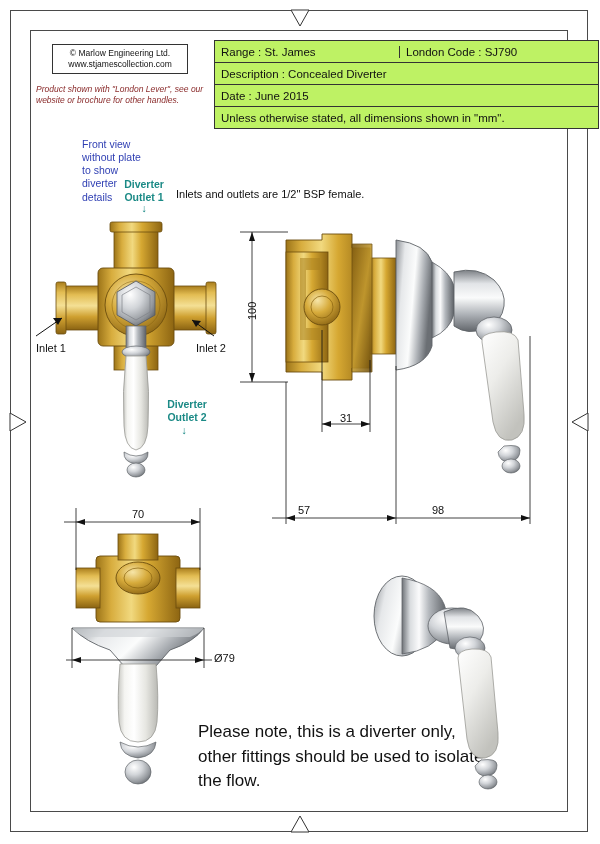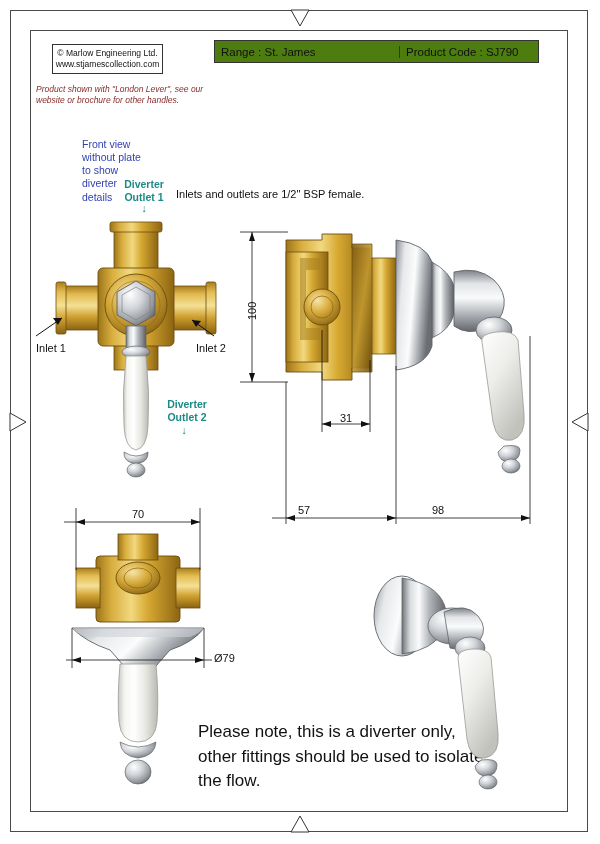--- a/index.html
+++ b/index.html
@@ -34,26 +34,26 @@
     left: 30px; top: 30px;
     width: 538px; height: 782px;
     border: 1px solid #4a4a4a;
     box-sizing: border-box;
   }
 
   
   .titleblock {
     position: absolute;
     left: 214px; top: 40px;
-    width: 325px;
+    width: 385px;
     border: 1px solid #333;
     box-sizing: border-box;
     font-size: 11.5px;
     color: #111;
-    background: #4d7c0f;
+    background: #bef264;
   }
   .tb-row {
     display: flex;
     border-bottom: 1px solid #333;
     height: 21px;
     align-items: center;
   }
   .tb-row:last-child { border-bottom: none; }
   .tb-cell {
     padding: 0 6px;
@@ -61,21 +61,21 @@
     overflow: hidden;
   }
   .tb-cell.left { width: 172px; border-right: 1px solid #333; }
   .tb-cell.right { flex: 1; }
   .tb-cell.full { flex: 1; }
 
   
   .companybox {
     position: absolute;
     left: 52px; top: 44px;
-    width: 111px; height: 30px;
+    width: 136px; height: 30px;
     border: 1px solid #333;
     box-sizing: border-box;
     font-size: 8.5px;
     color: #111;
     text-align: center;
     line-height: 1.35;
     padding-top: 3px;
   }
   .company-note {
     position: absolute;
@@ -154,21 +154,30 @@
     <div>© Marlow Engineering Ltd.</div>
     <div>www.stjamescollection.com</div>
   </div>
   <div class="company-note">Product shown with "London Lever",
 see our website or brochure for
 other handles.</div>
 
   <div class="titleblock">
     <div class="tb-row">
       <div class="tb-cell left">Range : St. James</div>
-      <div class="tb-cell right">Product Code : SJ790</div>
+      <div class="tb-cell right">London Code : SJ790</div>
+    </div>
+    <div class="tb-row">
+      <div class="tb-cell full">Description : Concealed Diverter</div>
+    </div>
+    <div class="tb-row">
+      <div class="tb-cell full">Date : June 2015</div>
+    </div>
+    <div class="tb-row">
+      <div class="tb-cell full">Unless otherwise stated, all dimensions shown in "mm".</div>
     </div>
   </div>
 
   <div class="lbl-blue" style="left:42px; top:138px; width:80px;margin-left:40px;">Front view
 without plate
 to show
 diverter
 details</div>
 
   <div class="lbl" style="left:176px; top:188px;">Inlets and outlets are 1/2" BSP female.</div>

